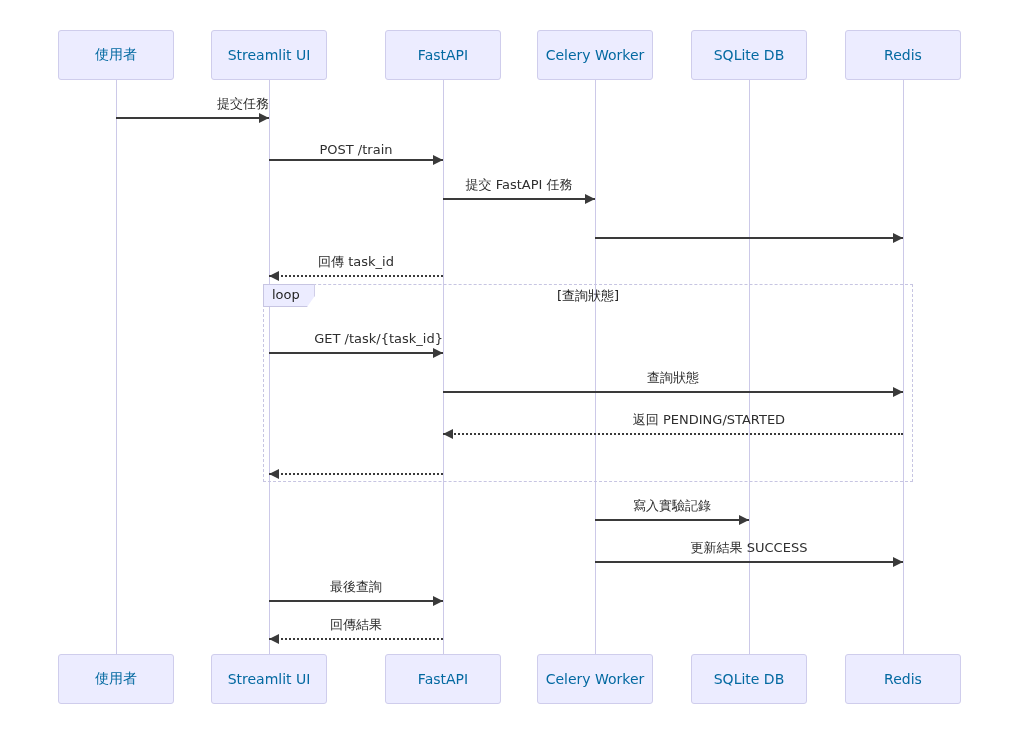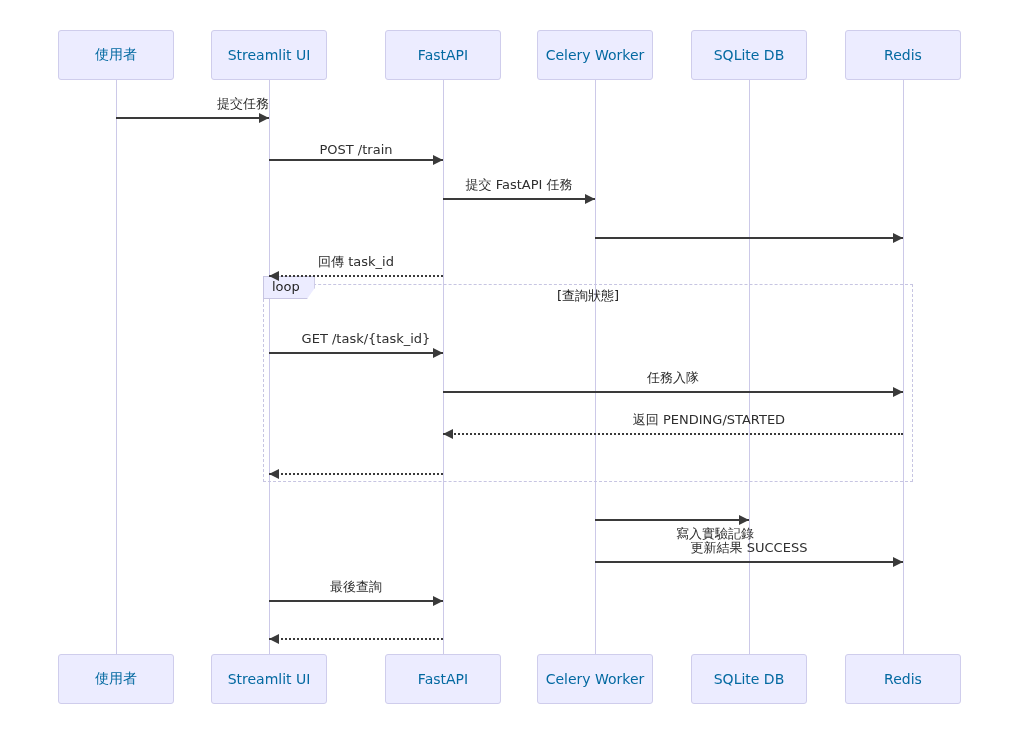--- a/index.html
+++ b/index.html
@@ -104,21 +104,21 @@
 <body>
 
 <div class="diagram" id="diagram">
     <div class="lifeline" style="left: 115.5px; top: 80px; height: 576px;"></div>
     <div class="lifeline" style="left: 268.5px; top: 80px; height: 576px;"></div>
     <div class="lifeline" style="left: 442.5px; top: 80px; height: 576px;"></div>
     <div class="lifeline" style="left: 594.5px; top: 80px; height: 576px;"></div>
     <div class="lifeline" style="left: 748.5px; top: 80px; height: 576px;"></div>
     <div class="lifeline" style="left: 902.5px; top: 80px; height: 576px;"></div>
     <div class="loop-frame" style="left: 263px; top: 284px; width: 650px; height: 198px;"></div>
-    <div class="loop-label" style="left: 263px; top: 276px;">loop</div>
+    <div class="loop-label" style="left: 263px; top: 284px;">loop</div>
     <div class="loop-condition" style="left: 263px; width: 650px; top: 287px;">[查詢狀態]</div>
     <div class="msg-label" style="left: 116px; width: 153px; top: 94px; text-align: right;">提交任務</div>
     <div class="arrow" style="left: 116px; width: 153px; top: 117px;">
       <div class="arrow-line"></div>
       <div class="arrow-head right"></div>
     </div>
     <div class="msg-label" style="left: 269px; width: 174px; top: 140px;">POST /train</div>
     <div class="arrow" style="left: 269px; width: 174px; top: 159px;">
       <div class="arrow-line"></div>
       <div class="arrow-head right"></div>
@@ -130,54 +130,55 @@
     </div>
     <div class="arrow" style="left: 595px; width: 308px; top: 237px;">
       <div class="arrow-line"></div>
       <div class="arrow-head right"></div>
     </div>
     <div class="msg-label" style="left: 269px; width: 174px; top: 252px;">回傳 task_id</div>
     <div class="arrow dashed" style="left: 269px; width: 174px; top: 275px;">
       <div class="arrow-line"></div>
       <div class="arrow-head left"></div>
     </div>
-    <div class="msg-label" style="left: 279px; width: 174px; top: 329px;">GET /task/{task_id}</div>
+    <div class="msg-label" style="left: 269px; width: 174px; top: 329px; text-align: right;">GET /task/{task_id}</div>
     <div class="arrow" style="left: 269px; width: 174px; top: 352px;">
       <div class="arrow-line"></div>
       <div class="arrow-head right"></div>
     </div>
-    <div class="msg-label" style="left: 443px; width: 460px; top: 368px;">任務入隊</div>
+    <div class="msg-label" style="left: 443px; width: 460px; top: 368px;">查詢狀態</div>
     <div class="arrow" style="left: 443px; width: 460px; top: 391px;">
       <div class="arrow-line"></div>
       <div class="arrow-head right"></div>
     </div>
     <div class="msg-label" style="left: 443px; width: 460px; top: 410px; margin-left: 36px;">返回 PENDING/STARTED</div>
     <div class="arrow dashed" style="left: 443px; width: 460px; top: 433px;">
       <div class="arrow-line"></div>
       <div class="arrow-head left"></div>
     </div>
     <div class="arrow dashed" style="left: 269px; width: 174px; top: 473px;">
       <div class="arrow-line"></div>
       <div class="arrow-head left"></div>
     </div>
-    <div class="msg-label" style="left: 595px; width: 154px; top: 524px; margin-left: 43px;">寫入實驗記錄</div>
+    <div class="msg-label" style="left: 595px; width: 154px; top: 496px;">寫入實驗記錄</div>
     <div class="arrow" style="left: 595px; width: 154px; top: 519px;">
       <div class="arrow-line"></div>
       <div class="arrow-head right"></div>
     </div>
     <div class="msg-label" style="left: 595px; width: 308px; top: 538px;">更新結果 SUCCESS</div>
     <div class="arrow" style="left: 595px; width: 308px; top: 561px;">
       <div class="arrow-line"></div>
       <div class="arrow-head right"></div>
     </div>
     <div class="msg-label" style="left: 269px; width: 174px; top: 577px;">最後查詢</div>
     <div class="arrow" style="left: 269px; width: 174px; top: 600px;">
       <div class="arrow-line"></div>
       <div class="arrow-head right"></div>
     </div>
+    <div class="msg-label" style="left: 269px; width: 174px; top: 615px;">回傳結果</div>
     <div class="arrow dashed" style="left: 269px; width: 174px; top: 638px;">
       <div class="arrow-line"></div>
       <div class="arrow-head left"></div>
     </div>
     <div class="actor-box" style="left: 58px; top: 30px; width: 116px; height: 50px;">
       <span class="actor-label">使用者</span>
     </div>
     <div class="actor-box" style="left: 58px; top: 654px; width: 116px; height: 50px;">
       <span class="actor-label">使用者</span>
     </div>

